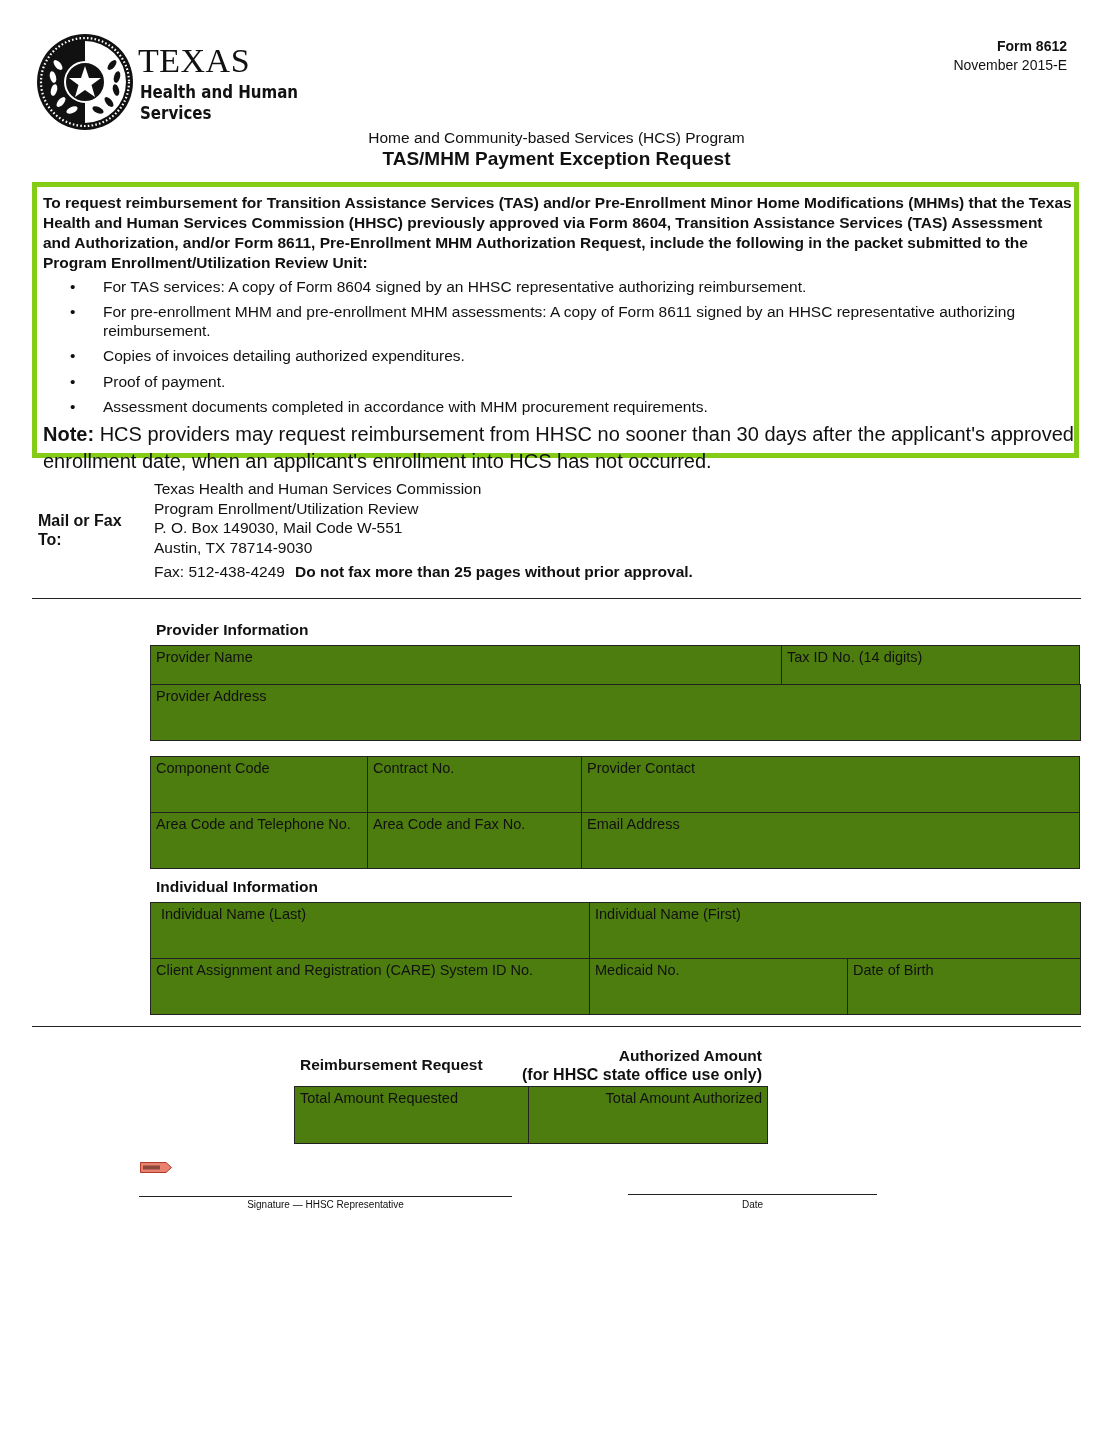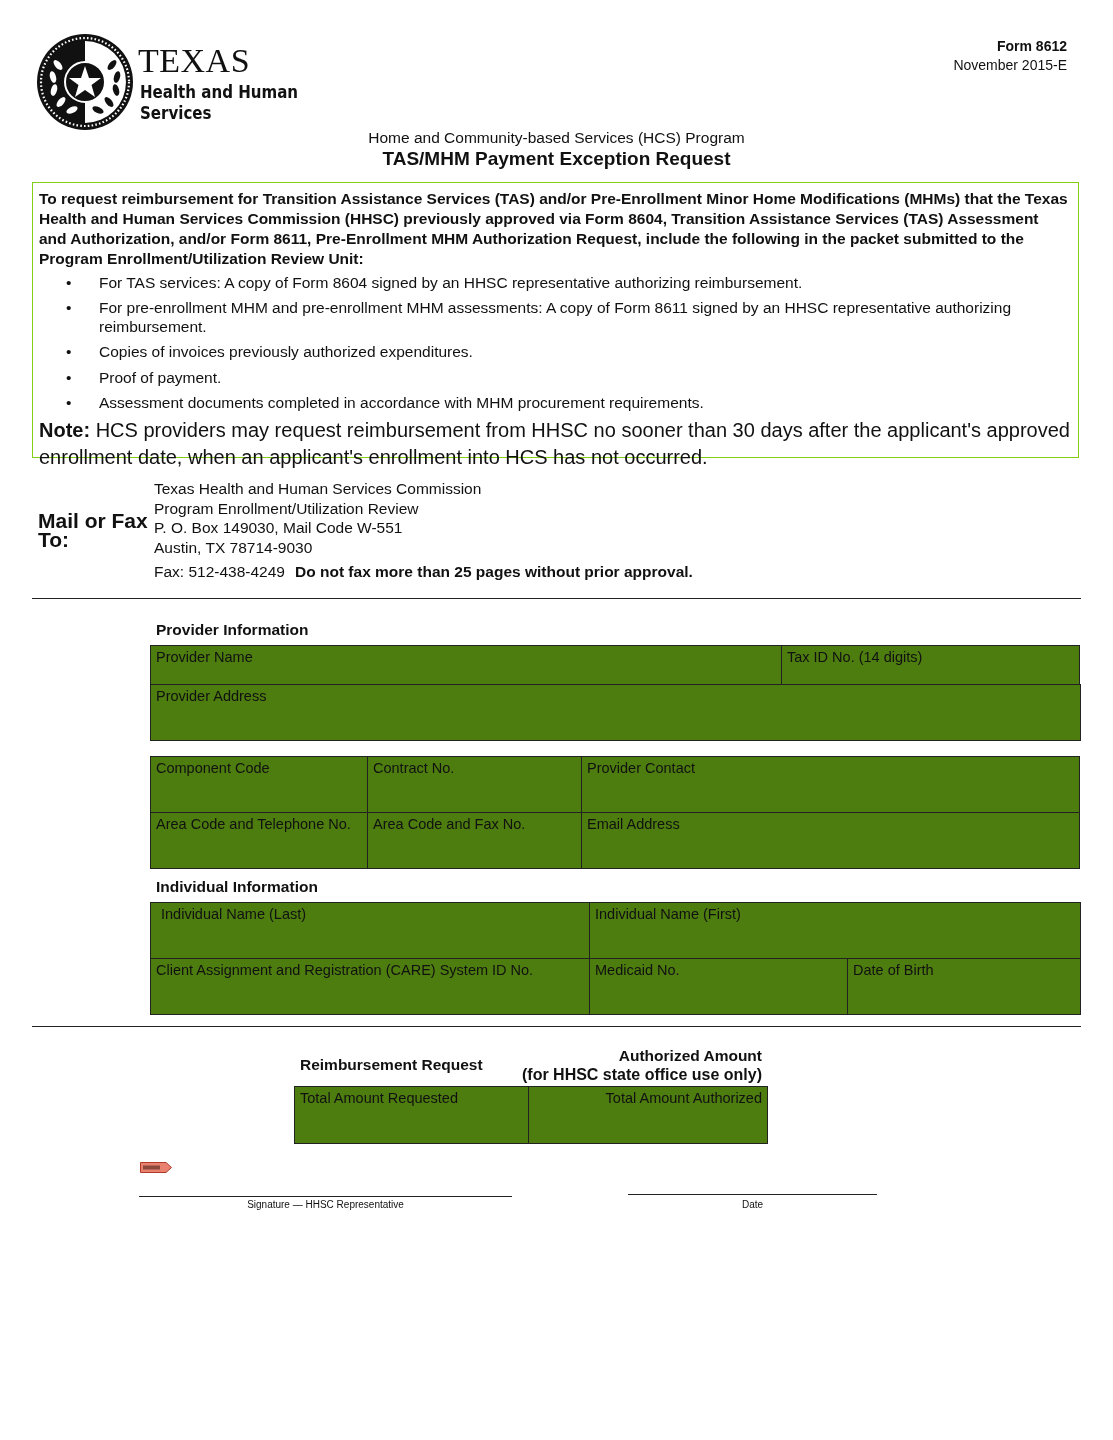--- a/index.html
+++ b/index.html
@@ -11,30 +11,30 @@
   .logo-text-texas { left: 138px; top: 44px; font-family: "Liberation Serif", serif; font-size: 34px; letter-spacing: 0.5px; color: #111; line-height: 1; }
   .logo-text-hhs { left: 140px; top: 82px; font-family: "DejaVu Sans", sans-serif; font-weight: bold; font-size: 17.5px; line-height: 21px; color: #111; transform: scaleX(0.86); transform-origin: left top; }
 
   .form-no { right: 46px; top: 38px; font-weight: bold; font-size: 14px; text-align: right; }
   .form-date { right: 46px; top: 57px; font-size: 14px; text-align: right; }
 
   .program { left: 0; width: 1113px; top: 129px; text-align: center; font-size: 15.5px; }
   .title { left: 0; width: 1113px; top: 148px; text-align: center; font-size: 19px; font-weight: bold; }
 
   
-  .instr-box { left: 32px; top: 182px; width: 1047px; height: 276px; border: 1px solid #84cc16; box-sizing: border-box; }
+  .instr-box { left: 32px; top: 182px; width: 1047px; height: 276px; border: 5px solid #84cc16; box-sizing: border-box; }
   .instr-lead { position: absolute; left: 6px; top: 6px; width: 1030px; font-weight: bold; font-size: 15.5px; line-height: 20px; }
   .bullet { position: absolute; left: 0; width: 1040px; font-size: 15.5px; line-height: 19px; }
   .bullet .dot { position: absolute; left: 33px; top: 0; }
   .bullet .txt { position: absolute; left: 66px; width: 970px; }
   .note { position: absolute; left: 6px; top: 234px; width: 1036px; font-size: 20px; line-height: 27px; }
   .note b { font-weight: bold; }
 
   
-  .mail-label { left: 38px; top: 511px; font-weight: bold; font-size: 21px; line-height: 19px; }
+  .mail-label { left: 38px; top: 511px; font-weight: bold; font-size: 16px; line-height: 19px; }
   .mail-addr { left: 154px; top: 479px; font-size: 15.5px; line-height: 19.5px; }
   .fax-line { left: 154px; top: 563px; font-size: 15.5px; }
   .fax-line b { margin-left: 10px; }
 
   .hr { height: 0; border-top: 1.5px solid #222; }
 
   .section-h { font-weight: bold; font-size: 15.5px; }
 
   
   .cell { position: absolute; border: 1px solid #222; box-sizing: border-box; font-size: 14.5px; padding: 3px 5px; background: #4d7c0f; }
@@ -91,21 +91,21 @@
   <div class="bullet" style="top:90px;">
     <span class="dot">•</span>
     <span class="txt">For TAS services: A copy of Form 8604 signed by an HHSC representative authorizing reimbursement.</span>
   </div>
   <div class="bullet" style="top:115px;">
     <span class="dot">•</span>
     <span class="txt">For pre-enrollment MHM and pre-enrollment MHM assessments: A copy of Form 8611 signed by an HHSC representative authorizing reimbursement.</span>
   </div>
   <div class="bullet" style="top:159px;">
     <span class="dot">•</span>
-    <span class="txt">Copies of invoices previously authorized expenditures.</span>
+    <span class="txt">Copies of invoices detailing authorized expenditures.</span>
   </div>
   <div class="bullet" style="top:185px;">
     <span class="dot">•</span>
     <span class="txt">Proof of payment.</span>
   </div>
   <div class="bullet" style="top:210px;">
     <span class="dot">•</span>
     <span class="txt">Assessment documents completed in accordance with MHM procurement requirements.</span>
   </div>
 

